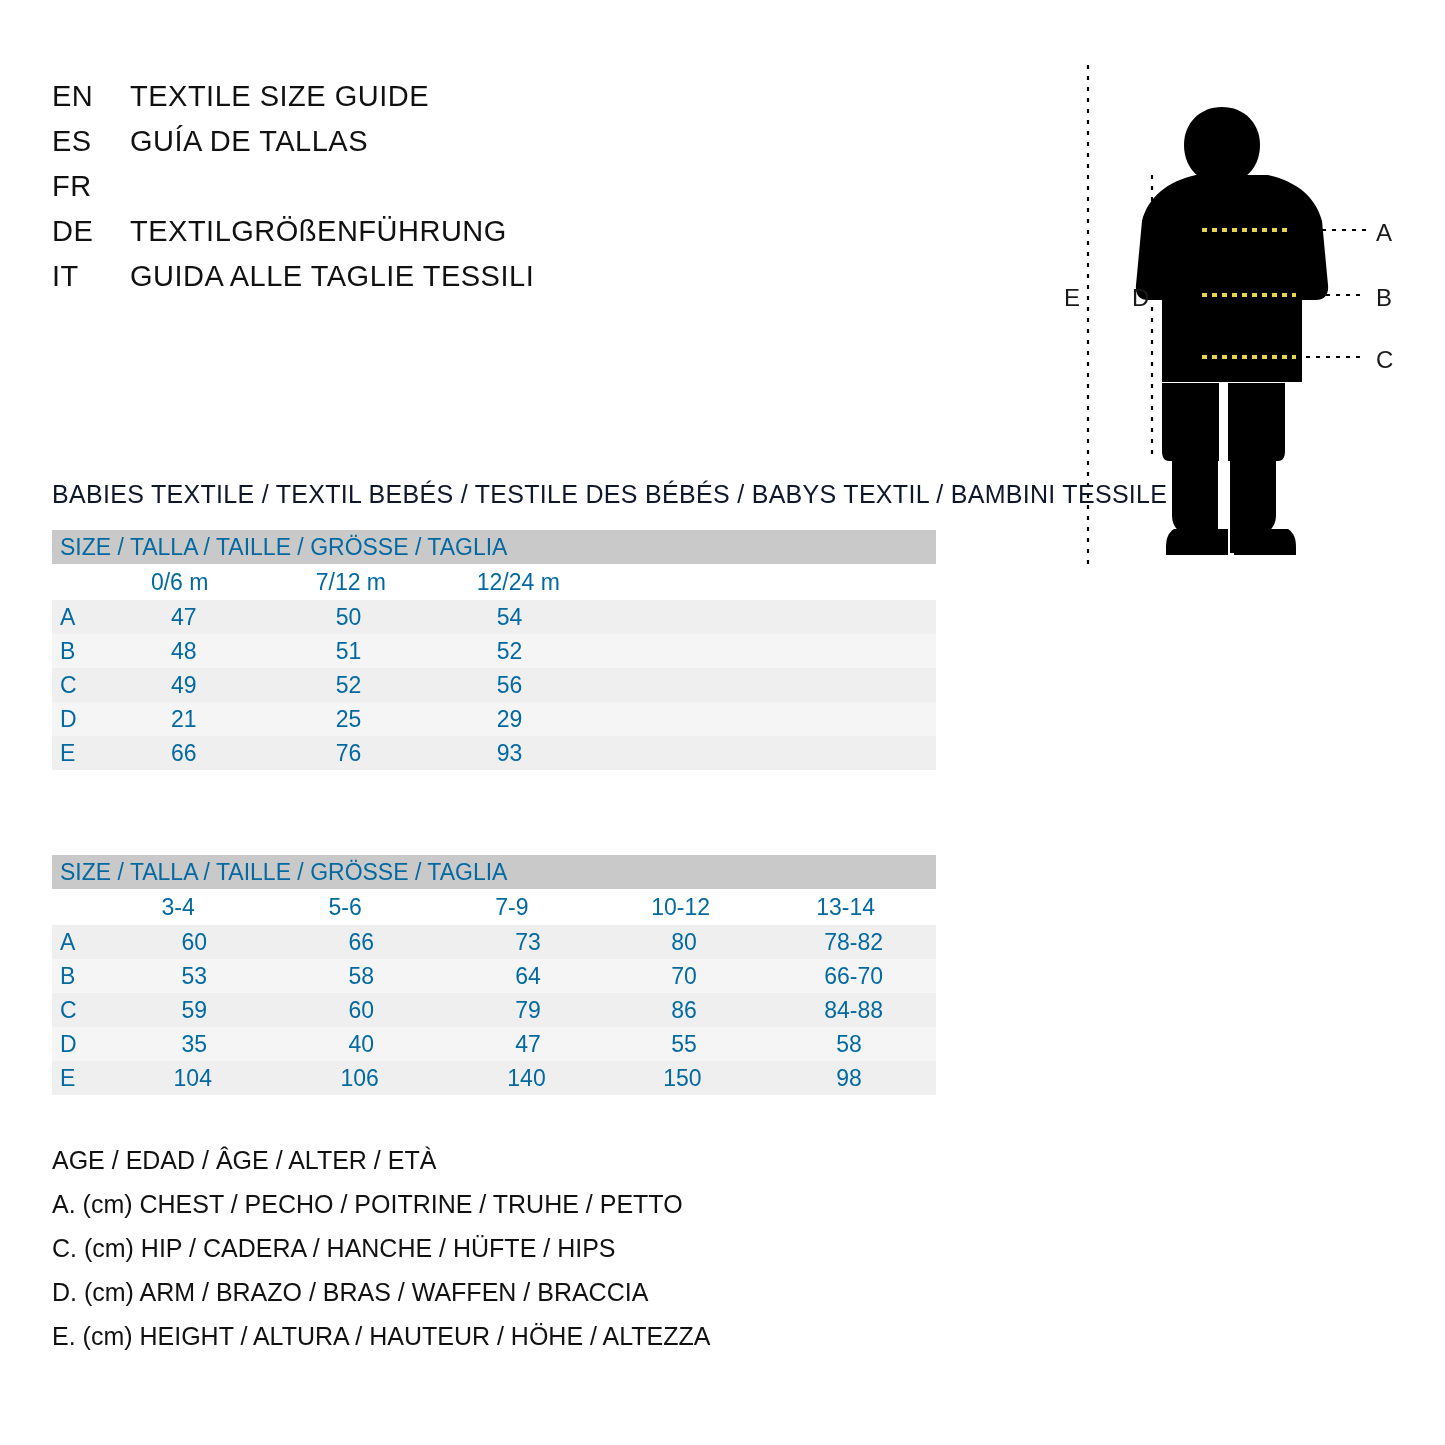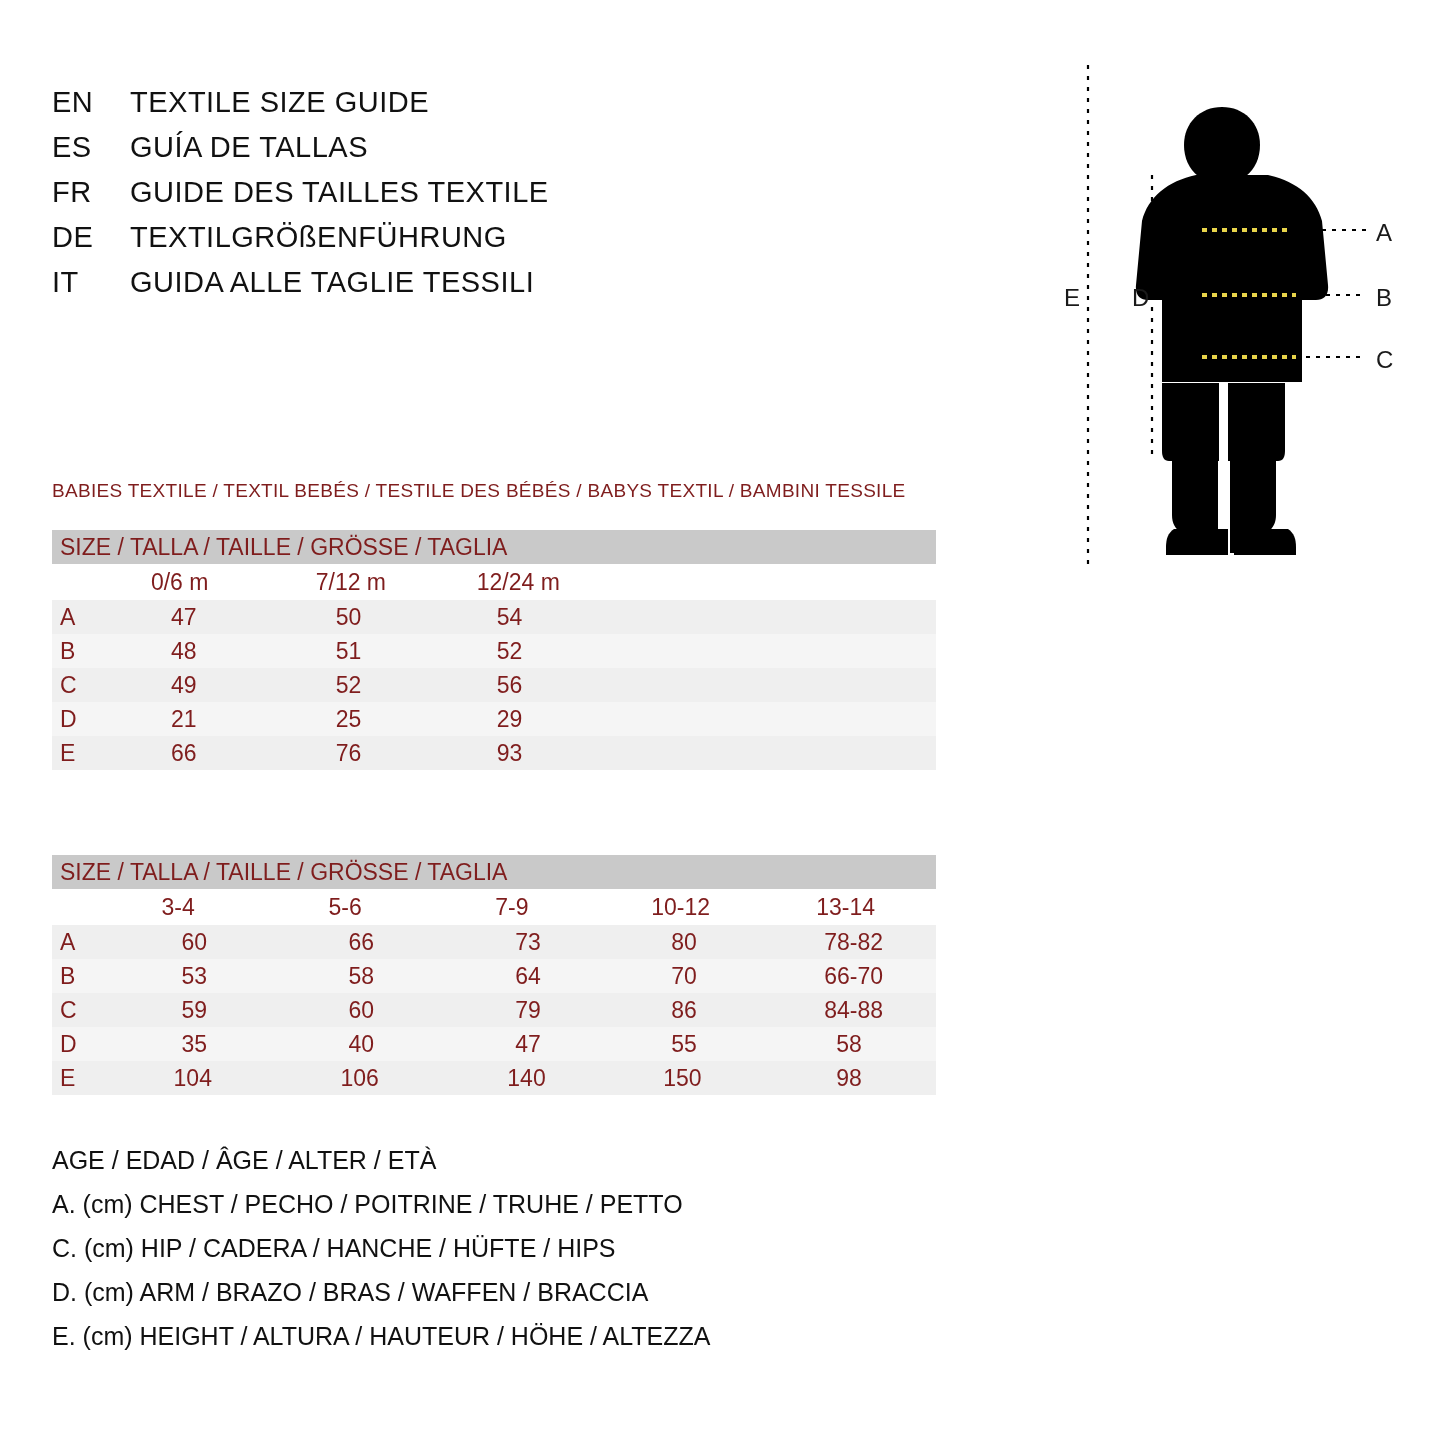--- a/index.html
+++ b/index.html
@@ -18,21 +18,21 @@
   .page {
     position: relative;
     width: 1445px;
     height: 1445px;
   }
 
   
   .lang-block {
     position: absolute;
     left: 52px;
-    top: 86px;
+    top: 80px;
     width: 700px;
   }
   .lang-row {
     display: flex;
     align-items: baseline;
     height: 45px;
     font-size: 29px;
     letter-spacing: 0.5px;
     color: #111;
   }
@@ -50,34 +50,34 @@
     left: 1050px;
     top: 55px;
     width: 370px;
     height: 520px;
   }
   .figure svg { display: block; }
 
   
   .section-title {
     position: absolute;
-    font-size: 19px;
+    font-size: 25px;
     letter-spacing: 0.3px;
-    color: #7f1d1d;
+    color: #0f172a;
     white-space: nowrap;
   }
   #babies-title { left: 52px; top: 480px; }
   #children-title { left: 52px; top: 805px; }
 
   
   .size-table {
     position: absolute;
     border-collapse: collapse;
     font-size: 23px;
-    color: #7f1d1d;
+    color: #0369a1;
   }
   .size-table td, .size-table th {
     padding: 0;
     font-weight: normal;
     text-align: left;
   }
   .size-table .hdr-bar td {
     background: #c9c9c9;
     height: 34px;
     font-size: 23px;
@@ -142,21 +142,20 @@
     <div class="lang-row">
       <span class="lang-code">EN</span>
       <span class="lang-text">TEXTILE SIZE GUIDE</span>
     </div>
     <div class="lang-row">
       <span class="lang-code">ES</span>
       <span class="lang-text">GUÍA DE TALLAS</span>
     </div>
     <div class="lang-row">
       <span class="lang-code">FR</span>
-      <span class="lang-text">GUIDE DES TAILLES TEXTILE</span>
     </div>
     <div class="lang-row">
       <span class="lang-code">DE</span>
       <span class="lang-text">TEXTILGRÖßENFÜHRUNG</span>
     </div>
     <div class="lang-row">
       <span class="lang-code">IT</span>
       <span class="lang-text">GUIDA ALLE TAGLIE TESSILI</span>
     </div>
   </div>

